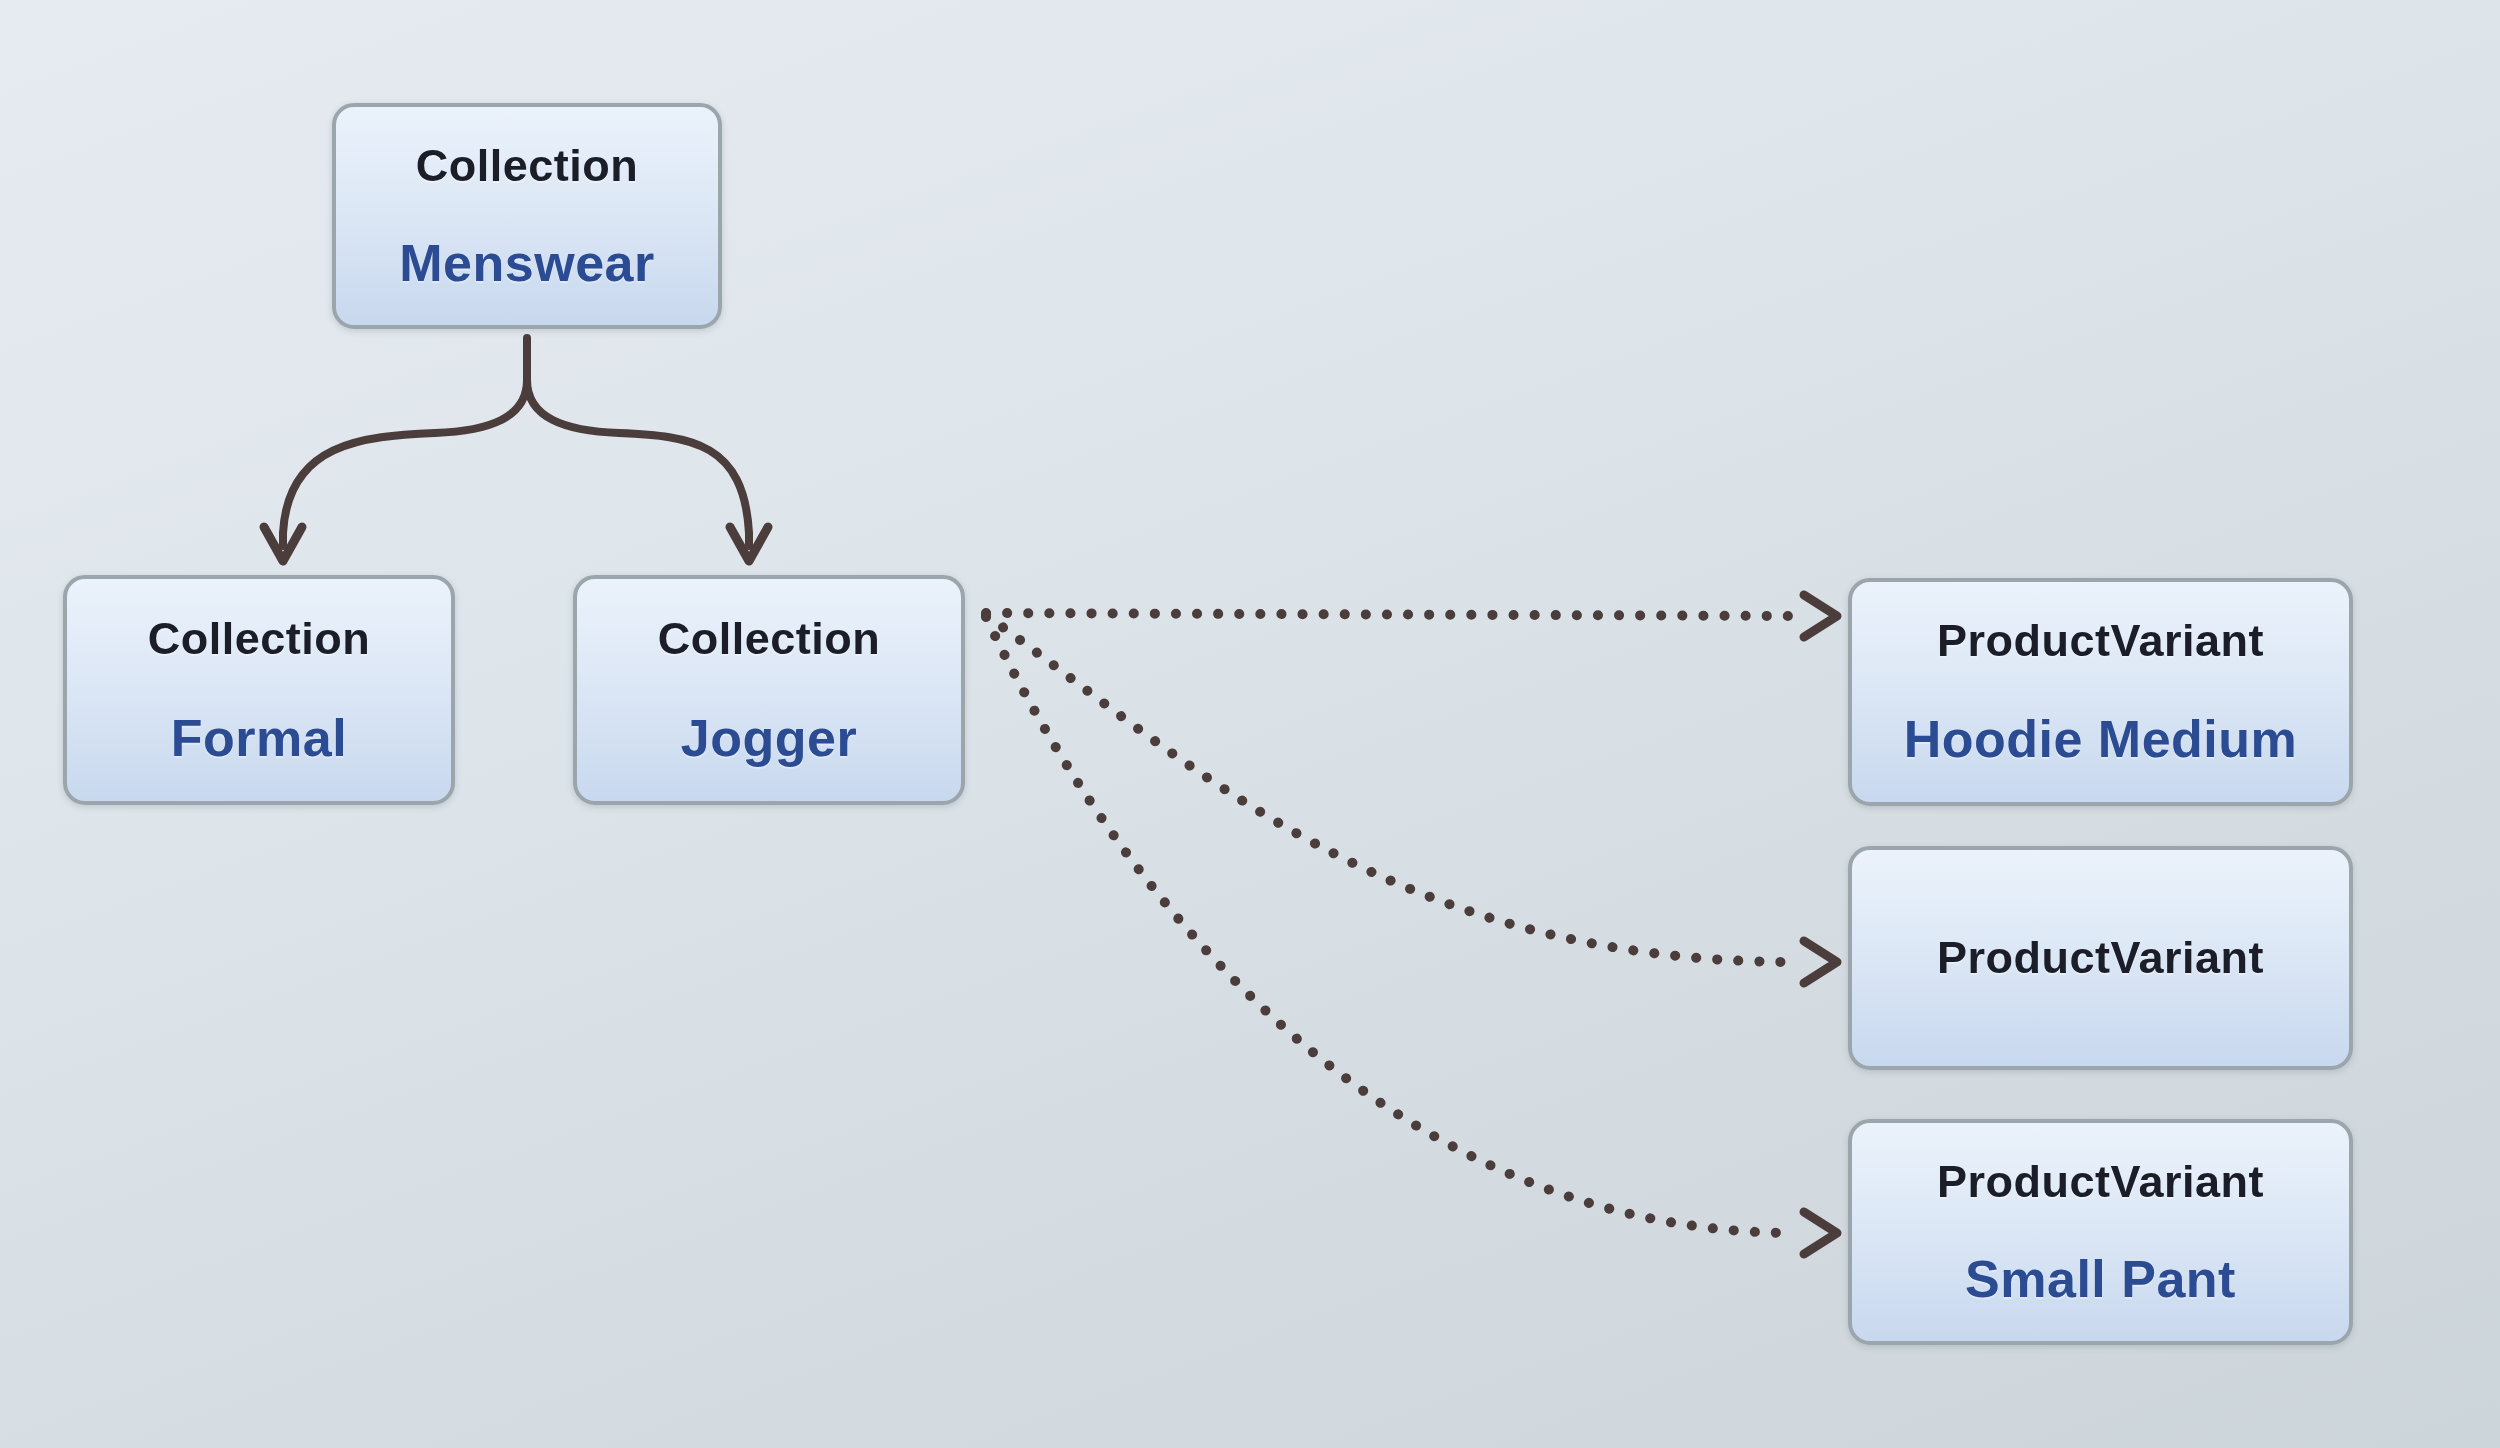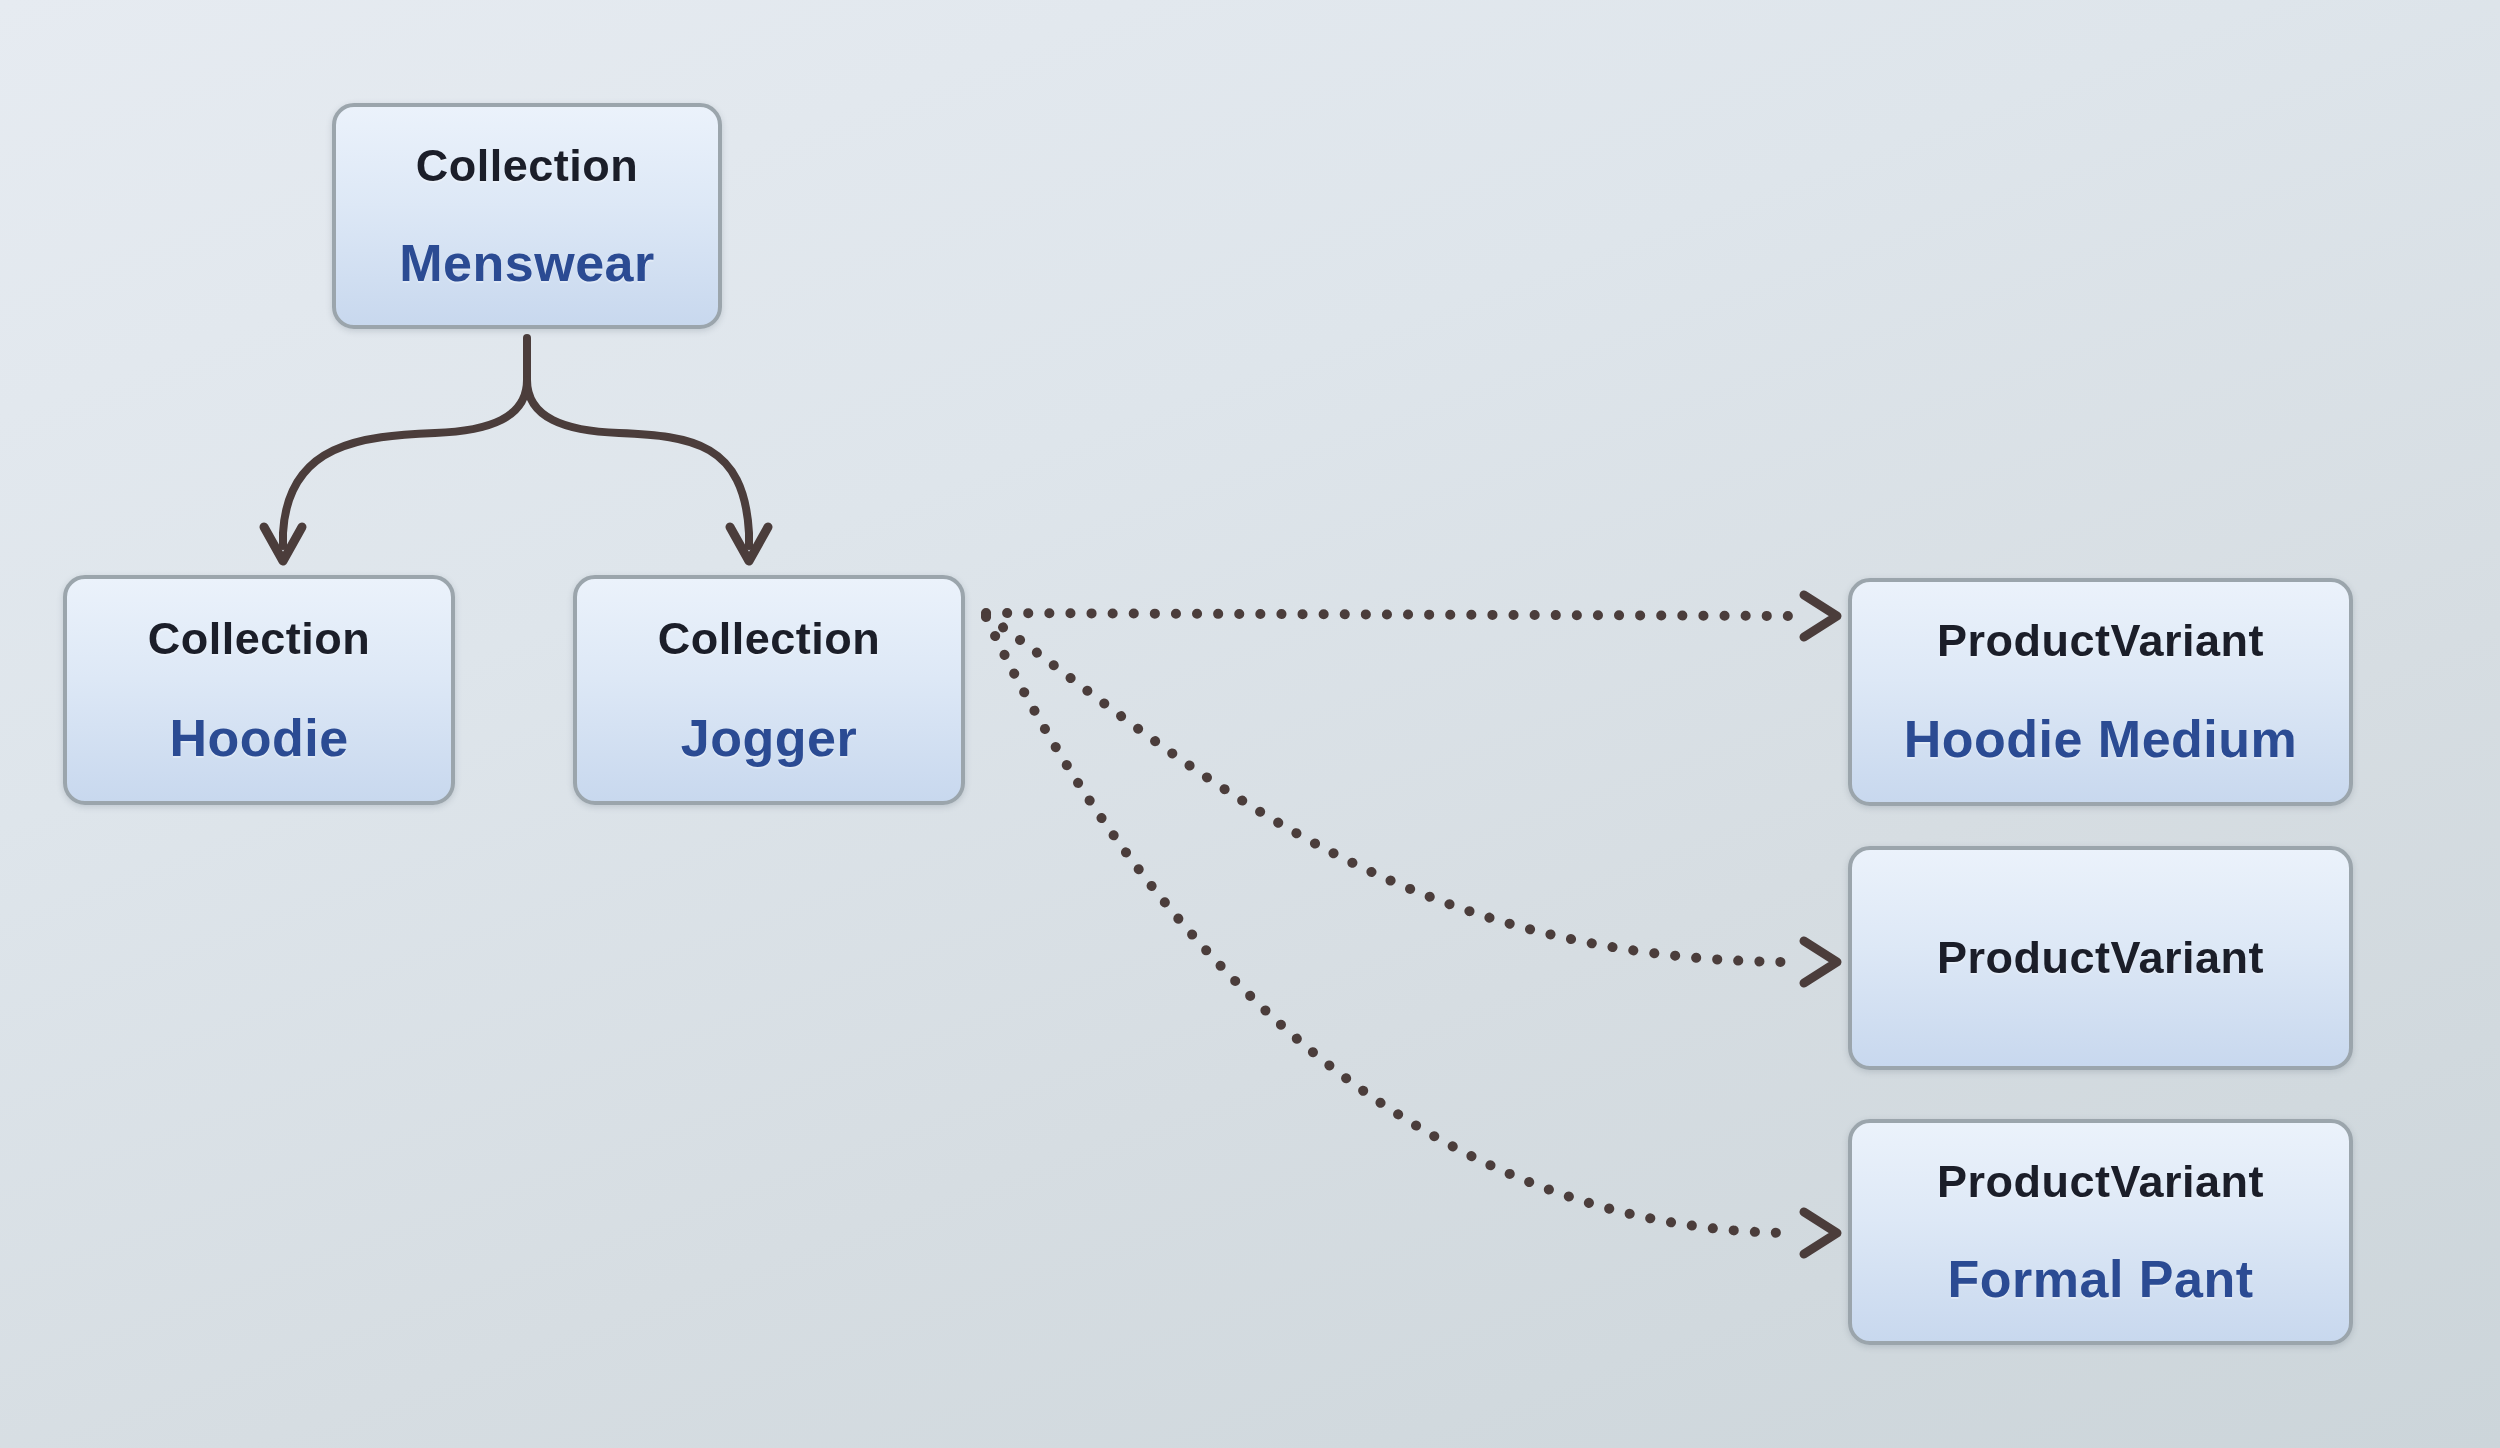--- a/index.html
+++ b/index.html
@@ -98,35 +98,35 @@
     </g>
   </svg>
 
   <div class="node n-menswear">
     <div class="node-type">Collection</div>
     <div class="node-label">Menswear</div>
   </div>
 
   <div class="node n-formal">
     <div class="node-type">Collection</div>
-    <div class="node-label">Hoodie</div>
+    <div class="node-label">Formal</div>
   </div>
 
   <div class="node n-casual">
     <div class="node-type">Collection</div>
     <div class="node-label">Jogger</div>
   </div>
 
   <div class="node n-hoodie">
     <div class="node-type">ProductVariant</div>
     <div class="node-label">Hoodie Medium</div>
   </div>
 
   <div class="node n-tshirt">
     <div class="node-type">ProductVariant</div>
   </div>
 
   <div class="node n-jogger">
     <div class="node-type">ProductVariant</div>
-    <div class="node-label">Formal Pant</div>
+    <div class="node-label">Small Pant</div>
   </div>
 
 </div>
 
 </body></html>

